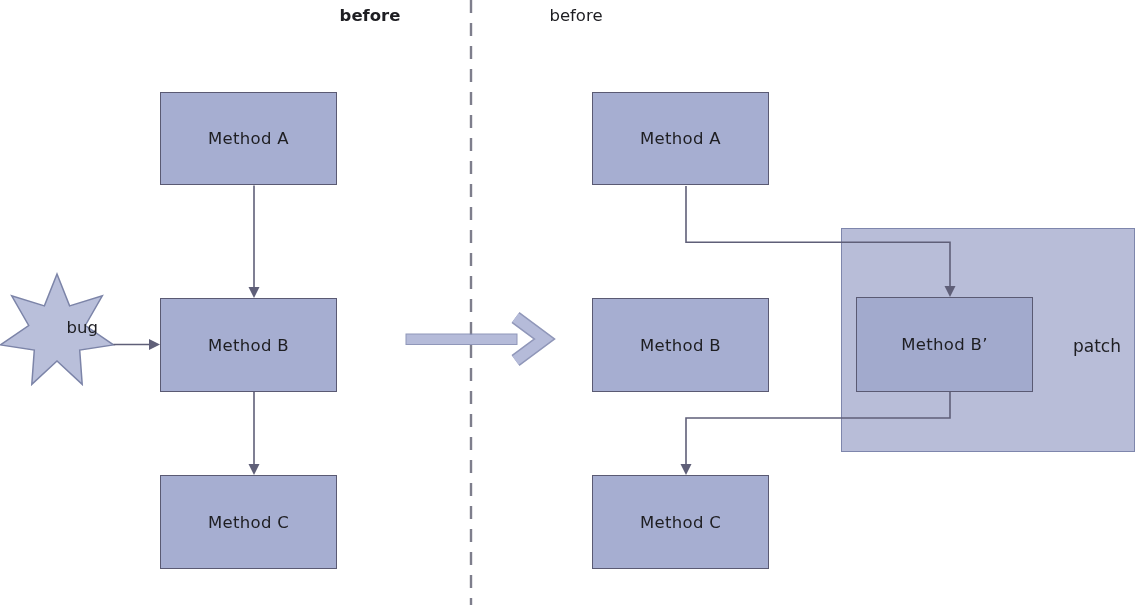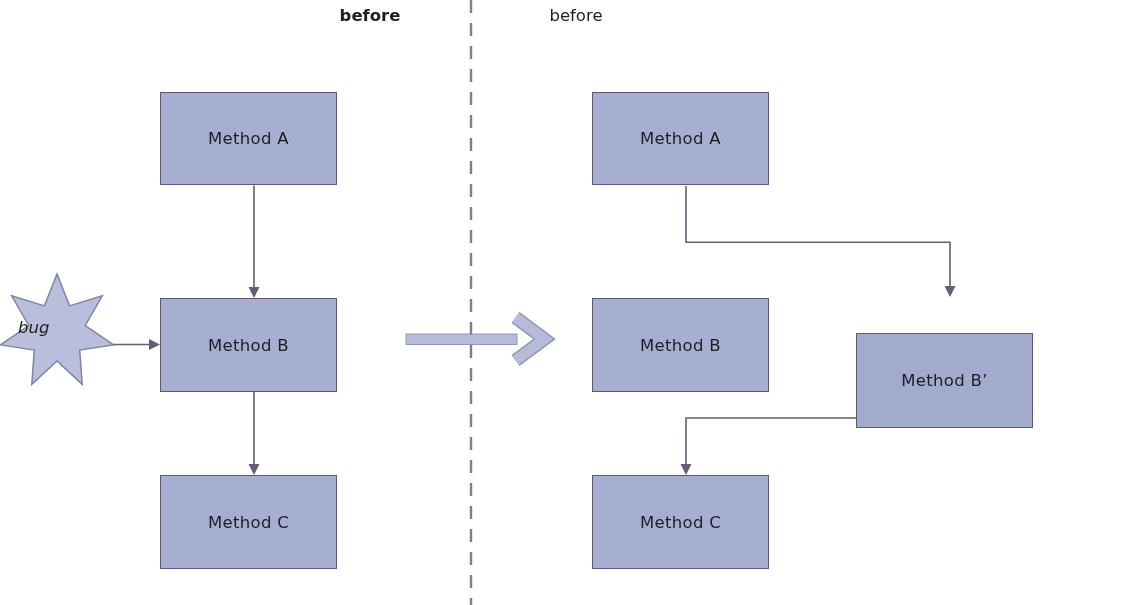--- a/index.html
+++ b/index.html
@@ -21,39 +21,42 @@
     position:absolute; left:215px; top:107px; width:80px;
     text-align:center; font-size:17px;
   }
   .box {
     position:absolute; width:177px; box-sizing:border-box;
     background:var(--box-fill,#a6aed1);
     border:1px solid var(--box-border,#5a5a73);
     display:flex; align-items:center; justify-content:center;
     z-index:3; letter-spacing:0.3px;
   }
-  .box.bprime { background:var(--bprime-fill,#a2aacd);margin-top:36px; }
+  .box.bprime { background:var(--bprime-fill,#a2aacd); }
   .side-label { position:absolute; z-index:4; width:80px; text-align:center; }
-  .bug-label { position:absolute; left:18px; top:318px; width:80px; text-align:left; z-index:4;font-style:italic; }
+  .bug-label { position:absolute; left:18px; top:318px; width:80px; text-align:right; z-index:4; }
   .divider {
     stroke:var(--divider,#7e7e8c); stroke-width:2.4;
     stroke-dasharray:13 10; fill:none;
   }
   .connector { stroke:var(--connector,#5f5f78); stroke-width:1.6; fill:none; }
   .arrowhead { fill:var(--connector,#5f5f78); stroke:none; }
   .star { fill:var(--star-fill,#b9bfda); stroke:var(--star-border,#7c84a8); stroke-width:1.5; }
   .bigarrow-shaft { fill:var(--arrow-fill,#a9b0d3); stroke:var(--arrow-border,#7d85ad); stroke-width:1; }
   .bigarrow-chevron-outline { fill:none; stroke:var(--arrow-border,#7d85ad); stroke-width:13.5; stroke-linejoin:miter; }
   .bigarrow-chevron-fill { fill:none; stroke:var(--arrow-fill,#a9b0d3); stroke-width:10.5; stroke-linejoin:miter; }
 </style>
 </head>
 <body>
 
 <div class="canvas">
 
+  <div class="patch-region">
+    <div class="patch-label">patch</div>
+  </div>
 
   <svg class="layer-svg" width="1142" height="605" viewBox="0 0 1142 605">
 
     <line class="divider" x1="471" y1="0" x2="471" y2="605"></line>
 
     <polygon class="star" points="57,274 69.6,305.9 102.3,295.8 85.3,325.5 113.5,344.9 79.7,350.1 82.2,384.3 57,361 31.8,384.3 34.3,350.1 0.5,344.9 28.7,325.5 11.7,295.8 44.4,305.9"></polygon>
 
     <line class="connector" x1="113.5" y1="344.5" x2="149" y2="344.5"></line>
     <polygon class="arrowhead" points="149,339 149,350 160,344.5"></polygon>
 

